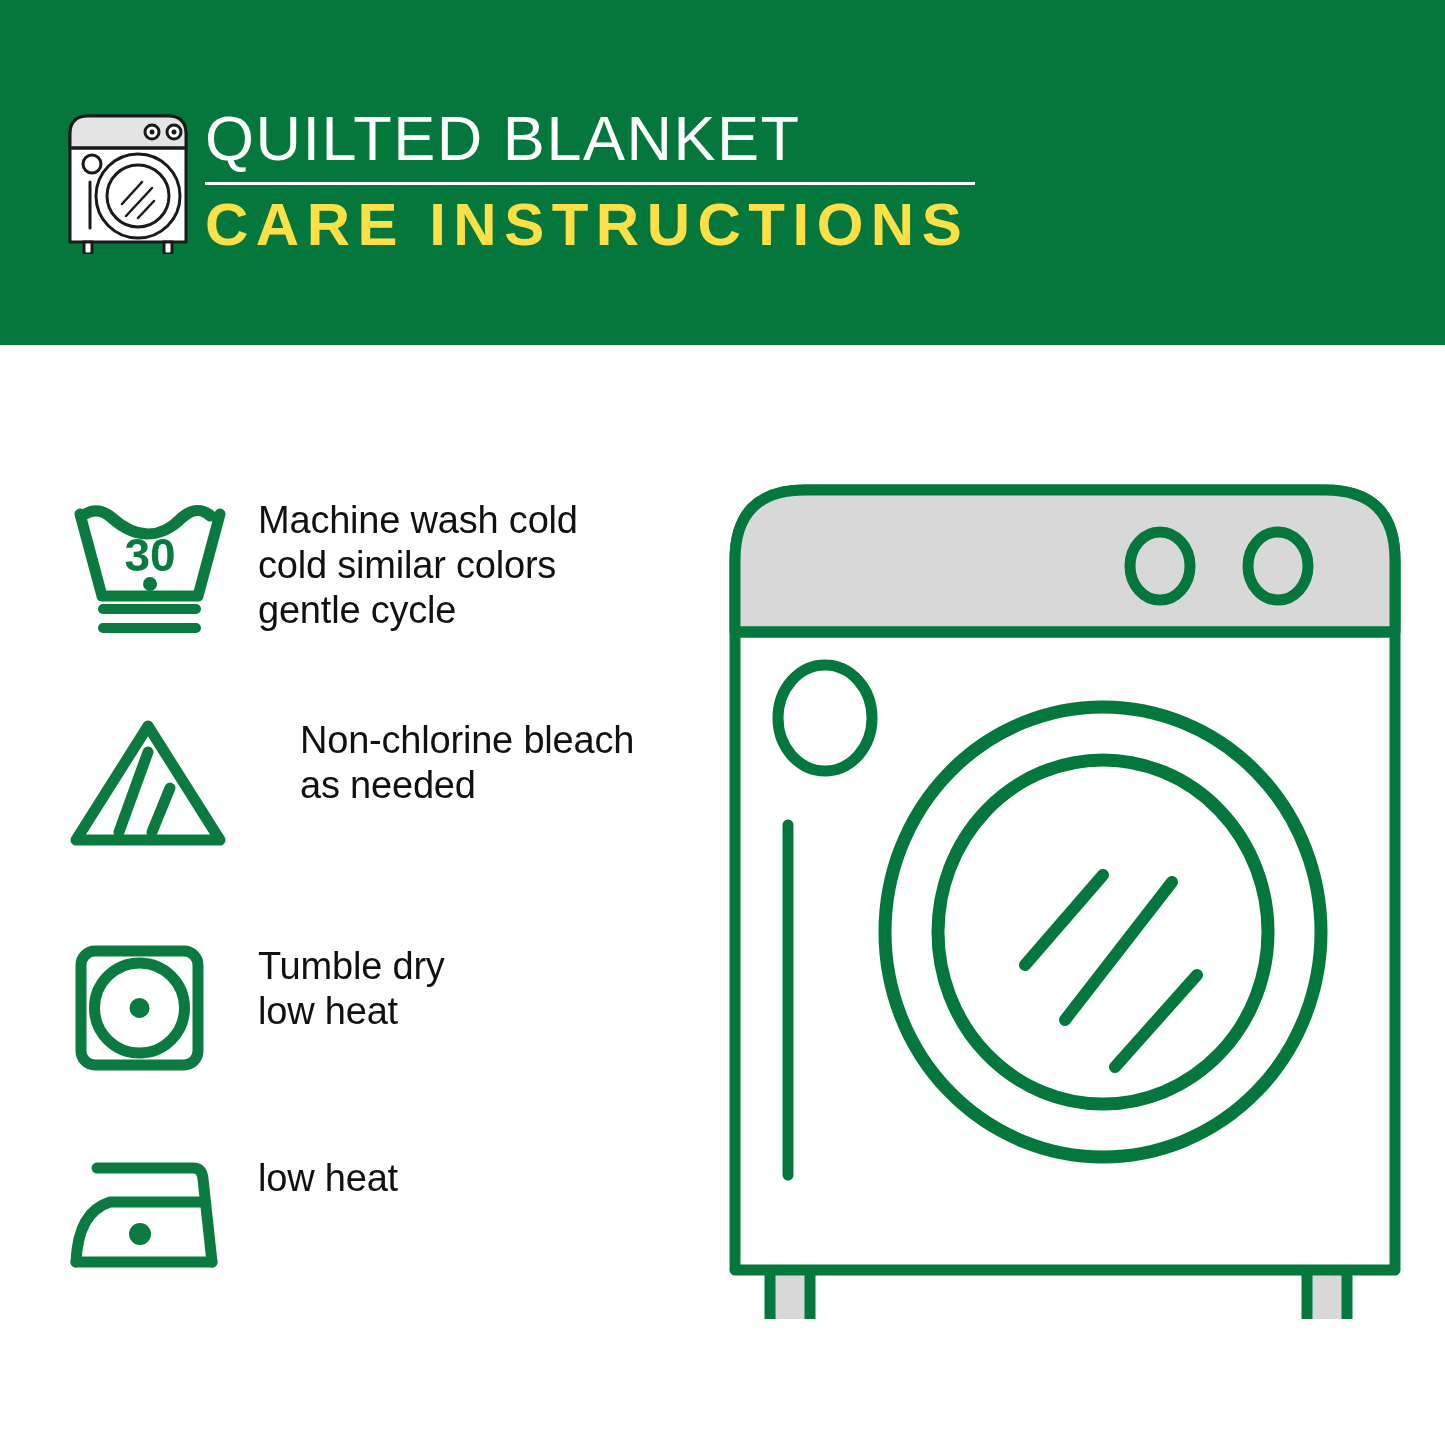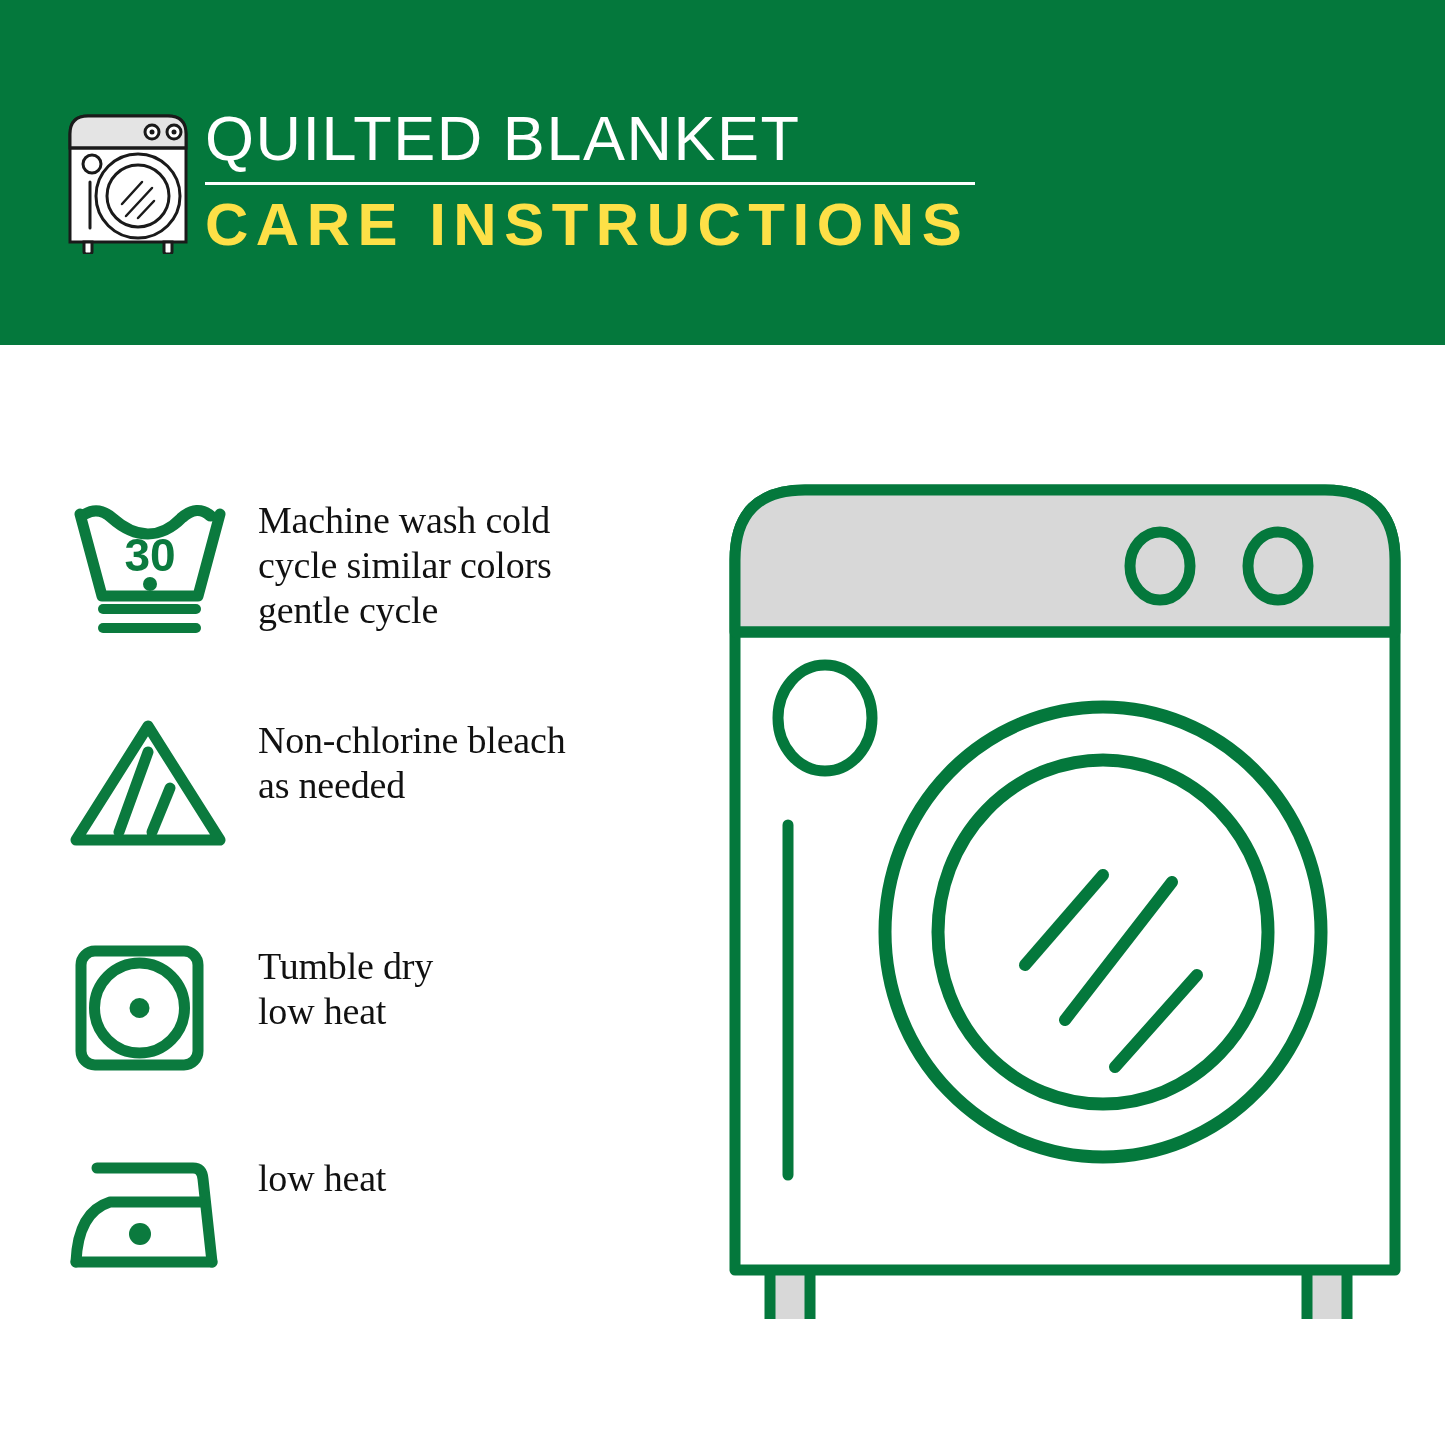--- a/index.html
+++ b/index.html
@@ -76,33 +76,33 @@
   .care-symbol {
     width: 180px;
     flex: 0 0 180px;
     display: flex;
     align-items: center;
     justify-content: flex-start;
   }
   .care-text {
     padding-left: 16px;
     padding-top: 6px;
-    font-family: Liberation Serif, serif;
+    font-family: Liberation Sans, sans-serif;
     font-size: 38px;
     line-height: 45px;
     color: #111111;
     letter-spacing: -0.2px;
   }
   .care-text .line {
     display: block;
     white-space: nowrap;
   }
 
   #row-wash   { top: 492px; }
-  #row-bleach { top: 712px; }
+  #row-bleach { top: 712px; gap: 42px; }
   #row-dry    { top: 938px; }
   #row-iron   { top: 1150px; }
 
   
   #machine-illustration {
     position: absolute;
     left: 715px;
     top: 470px;
     width: 700px;
     height: 890px;
@@ -161,21 +161,21 @@
         <line x1="41" y1="117" x2="134" y2="117" stroke="#0b7a3e" stroke-width="10" stroke-linecap="round"></line>
         <line x1="41" y1="136" x2="134" y2="136" stroke="#0b7a3e" stroke-width="10" stroke-linecap="round"></line>
 
         <text x="88" y="79" text-anchor="middle" font-family="Liberation Sans, sans-serif" font-size="46" font-weight="700" fill="#0b7a3e">30</text>
 
         <circle cx="88" cy="92" r="7" fill="#0b7a3e"></circle>
       </svg>
     </div>
     <div class="care-text">
       <span class="line">Machine wash cold</span>
-      <span class="line">cycle similar colors</span>
+      <span class="line">cold similar colors</span>
       <span class="line">gentle cycle</span>
     </div>
   </div>
 
   <div id="row-bleach" class="care-row">
     <div class="care-symbol">
       <svg viewBox="0 0 175 140" width="175" height="140">
         <path d="M86 14 L158 128 L14 128 Z" fill="none" stroke="#0b7a3e" stroke-width="11" stroke-linejoin="round"></path>
         <line x1="86" y1="40" x2="57" y2="120" stroke="#0b7a3e" stroke-width="11" stroke-linecap="round"></line>
         <line x1="108" y1="76" x2="90" y2="120" stroke="#0b7a3e" stroke-width="11" stroke-linecap="round"></line>

